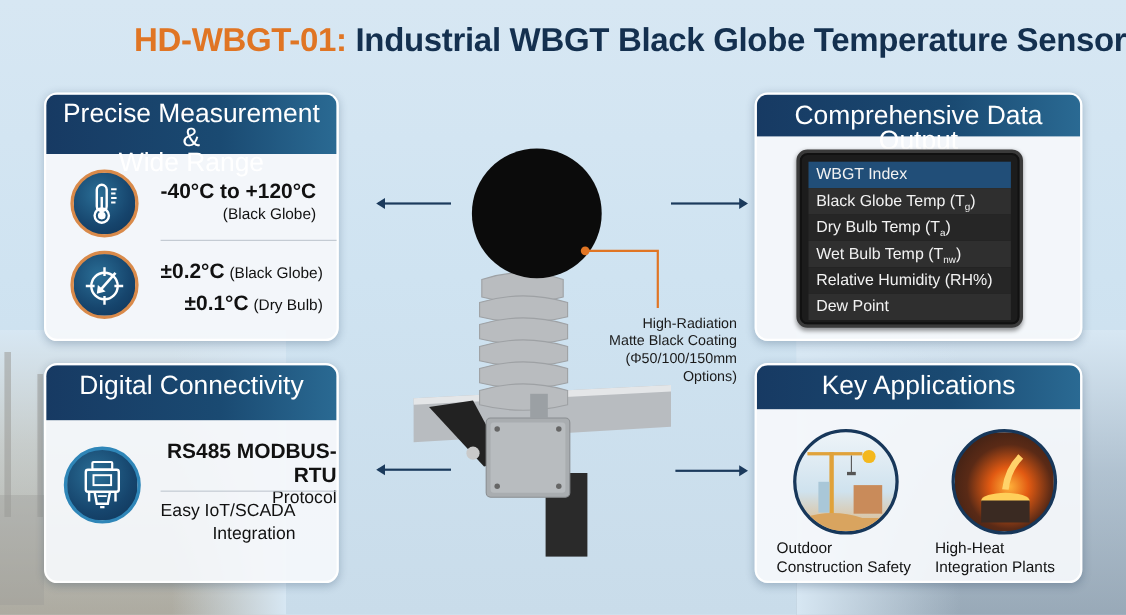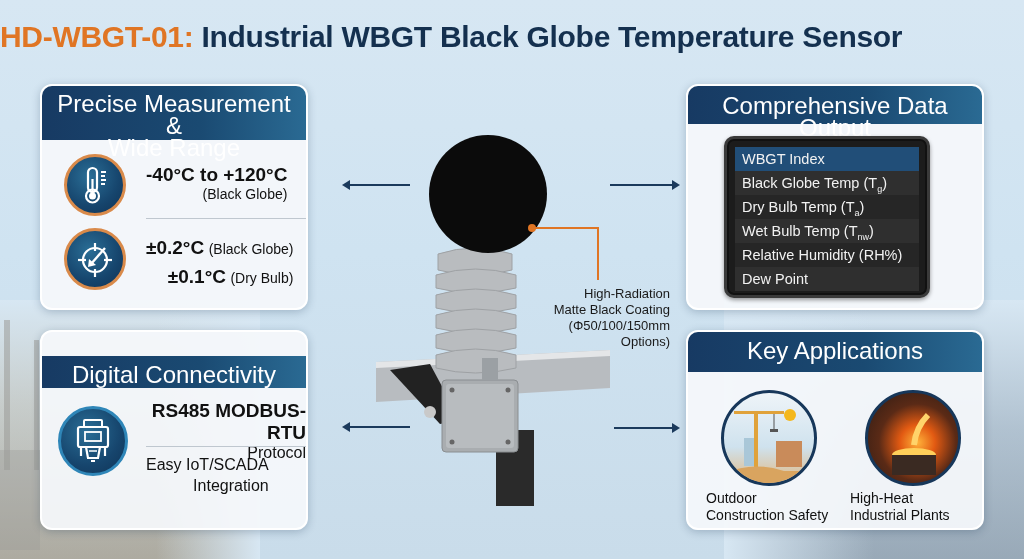--- a/index.html
+++ b/index.html
@@ -16,41 +16,41 @@
       linear-gradient(180deg, rgba(215,231,243,1) 0%, rgba(190,170,140,0.35) 40%, rgba(150,130,100,0.55) 100%);
   }
   .bg-left .tower { position:absolute; background:#9a9a98; opacity:0.55; }
   .bg-right {
     position: absolute; right: 0; top: 300px; width: 300px; height: 259px;
     background:
       linear-gradient(270deg, rgba(215,231,243,0) 50%, rgba(215,231,243,1) 100%),
       linear-gradient(180deg, rgba(215,231,243,1) 0%, rgba(150,165,180,0.5) 50%, rgba(120,135,150,0.6) 100%);
   }
   .title {
-    position: absolute; top: 20px; left: 0; width: 1024px; text-align: left;
+    position: absolute; top: 20px; left: 0; width: 1024px; text-align: right;
     font-size: 30px; font-weight: bold; color: #14304f; letter-spacing: -0.3px;
   }
   .title .code { color: #e07524; }
 
   .panel {
     position: absolute; background: rgba(245,248,251,0.93);
     border-radius: 12px; box-shadow: 0 2px 8px rgba(20,48,79,0.25);
     border: 2px solid #ffffff; overflow: hidden;
   }
   .panel-head {
     background: linear-gradient(90deg, #173a63 0%, #1a4a72 60%, #2a6a93 100%);
     color: #fff; font-weight: normal; text-align: center;
     font-size: 24px; line-height: 22px;
   }
   .p1 { left: 40px; top: 84px; width: 268px; height: 226px; }
   .p1 .panel-head { padding: 7px 8px 5px; height: 54px; }
   .p2 { left: 686px; top: 84px; width: 298px; height: 226px; }
   .p2 .panel-head { padding: 9px 8px; height: 38px; }
   .p3 { left: 40px; top: 330px; width: 268px; height: 200px; }
-  .p3 .panel-head { padding: 8px 8px; height: 32px; margin-top: 24px; }
+  .p3 .panel-head { padding: 8px 8px; height: 50px; }
   .p4 { left: 686px; top: 330px; width: 298px; height: 200px; }
   .p4 .panel-head { padding: 8px 8px; height: 40px; }
 
   .icon-circle {
     position: absolute; width: 62px; height: 62px; border-radius: 50%;
     background: radial-gradient(circle at 40% 35%, #2a6e96 0%, #16456d 60%, #0f3356 100%);
     border: 3px solid #d98a4a; display:flex; align-items:center; justify-content:center;
   }
   .icon-circle.blue { border-color: #2f86b8; }
   .row-text { position: absolute; color: #111; text-align: right; }
@@ -206,21 +206,21 @@
   <div class="app-item" style="left:162px">
     <div class="app-circle" style="background:radial-gradient(circle at 55% 55%,#ffb23a 0%,#e25a12 25%,#5a2a16 55%,#2a1a14 100%)">
       <svg width="90" height="90" viewBox="0 0 90 90">
         <path d="M60 22 Q48 34 46 52" stroke="#ffd36a" stroke-width="6" fill="none"></path>
         <ellipse cx="46" cy="62" rx="22" ry="7" fill="#ffcf5a"></ellipse>
         <rect x="24" y="62" width="44" height="20" fill="#3a2a22"></rect>
       </svg>
     </div>
     <div class="app-label">
       <div>High-Heat</div>
-      <div>Industrial Plants</div>
+      <div>Integration Plants</div>
     </div>
   </div>
 </div>
 
 <div class="arrow left" style="left:344px;top:184px;width:66px"></div>
 <div class="arrow right" style="left:610px;top:184px;width:68px"></div>
 <div class="arrow left" style="left:344px;top:426px;width:66px"></div>
 <div class="arrow right" style="left:614px;top:427px;width:64px"></div>
 
 <svg style="position:absolute;left:370px;top:130px" width="300" height="380" viewBox="0 0 300 380">

